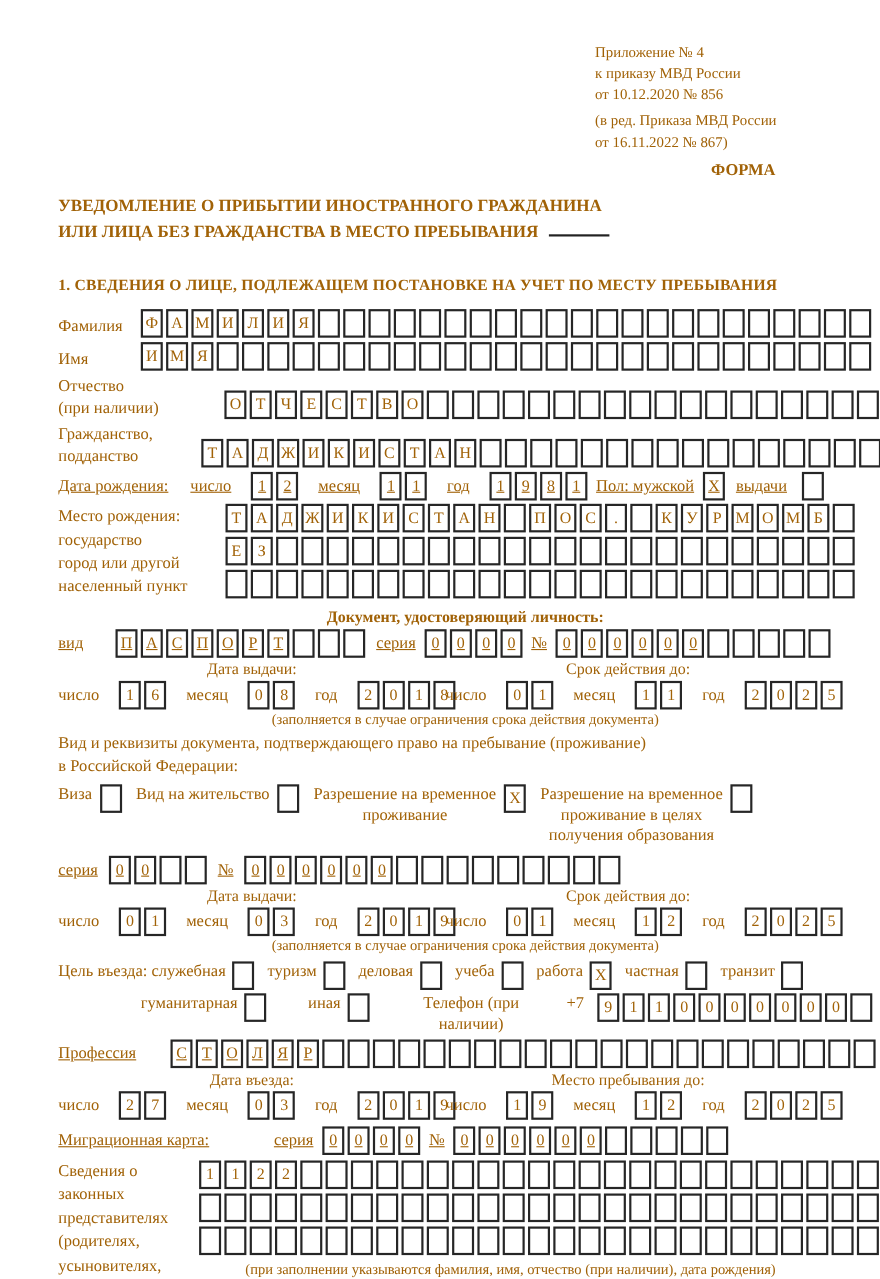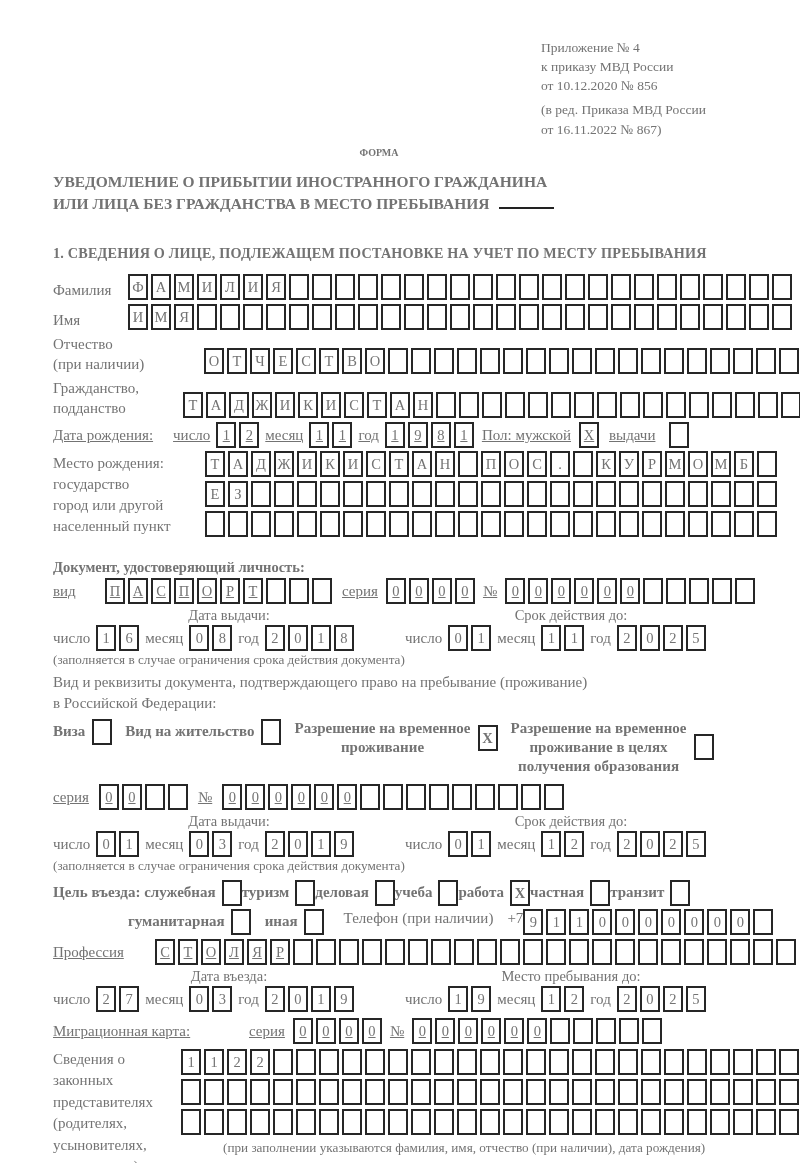--- a/index.html
+++ b/index.html
@@ -1,46 +1,46 @@
 <!DOCTYPE html>
 <html><head>
 <meta charset="utf-8">
 <style>
   html,body{margin:0;padding:0;background:#fff;}
   .page{position:relative;width:800px;height:1163px;box-sizing:border-box;
-        padding:38px 7px 0 53px;font-family:"Liberation Serif",serif;color:#737373;overflow:hidden;}
+        padding:38px 7px 0 53px;font-family:"Liberation Serif",serif;color:#a16207;overflow:hidden;}
   .ref{margin-left:auto;width:252px;font-size:13.5px;line-height:1.42;white-space:pre-line;}
   .ref2{margin-top:5px;}
-  .forma{text-align:center;padding-right:88px;font-weight:bold;font-size:10px;margin-top:8px;}
+  .forma{text-align:right;padding-right:88px;font-weight:bold;font-size:15px;margin-top:8px;}
   .title{text-align:left;font-weight:bold;font-size:15.5px;line-height:1.45;margin-top:13px;}
   .blank-line{display:inline-block;width:55px;border-bottom:2px solid #222;height:14px;margin-left:10px;}
   .sec{font-weight:bold;font-size:14.2px;margin-top:29px;white-space:nowrap;letter-spacing:.2px;}
   .row{display:flex;align-items:flex-end;margin-top:4px;}
   .rowc{display:flex;align-items:center;margin-top:4px;text-decoration:underline;}
   .lbl{font-size:15px;line-height:20px;flex:0 0 auto;}
   .prelabel{white-space:pre-line;}
   .boxrow{display:inline-flex;gap:3px;flex:0 0 auto;}
   .box{display:inline-block;box-sizing:border-box;width:20px;height:26px;border:2px solid #262626;
        font-size:14.5px;line-height:22px;text-align:center;background:#fff;font-family:"Liberation Serif",serif;}
   .w75{width:75px;} .w151{width:151px;} .w130{width:130px;} .w152{width:152px;} .w102{width:102px;} .w128{width:128px;flex:0 0 128px;}
   .colrows .boxrow{margin-top:0;}
   .colrows > .boxrow + .boxrow{margin-top:4px;}
   .colrows{display:flex;flex-direction:column;}
-  .dochead{font-weight:bold;font-size:14.5px;margin-top:22px;}
+  .dochead{text-align:center;font-weight:bold;font-size:14.5px;margin-top:9px;}
   .dualhead{display:flex;font-size:14.5px;margin-top:3px;}
   .dh1{width:352px;text-align:center;} .dh2{width:332px;text-align:center;}
   .dualrow{display:flex;margin-top:1px;}
   .dgcell1{width:352px;flex:0 0 352px;}
-  .dg{display:inline-flex;align-items:center;gap:6px;}
-  .note{font-size:13.2px;text-align:left;margin-top:1px;line-height:16px;}
+  .dg{display:inline-flex;align-items:center;gap:18px;}
+  .note{font-size:13.2px;text-align:center;margin-top:1px;line-height:16px;}
   .intro{font-size:15px;line-height:19px;margin-top:5px;}
   .optrow{display:flex;align-items:flex-start;margin-top:6px;gap:13px;}
-  .opt{display:flex;align-items:center;gap:7px;font-weight:bold;}
+  .opt{display:flex;align-items:flex-start;gap:7px;}
   .optlbl{font-size:15px;line-height:19px;text-align:center;white-space:pre-line;}
-  .goalrow{display:flex;align-items:flex-start;margin-top:6px;gap:0;}
+  .goalrow{display:flex;align-items:flex-start;margin-top:6px;gap:12px;}
   .goalrow .opt{gap:6px;}
   .indent75{margin-left:75px;}
   .repr{display:flex;margin-top:5px;}
   .repr .replbl{line-height:21.5px;}
   .finalnote{font-size:13.2px;margin-top:5px;margin-left:42px;line-height:16px;}
   .mt6{margin-top:6px;} .mt8{margin-top:8px;}
   .gap8{width:8px;flex:0 0 8px;} .gap10{width:10px;flex:0 0 10px;} .gap14{width:14px;flex:0 0 14px;} .gap20{width:20px;flex:0 0 20px;}
 </style>
 </head>
 <body>

